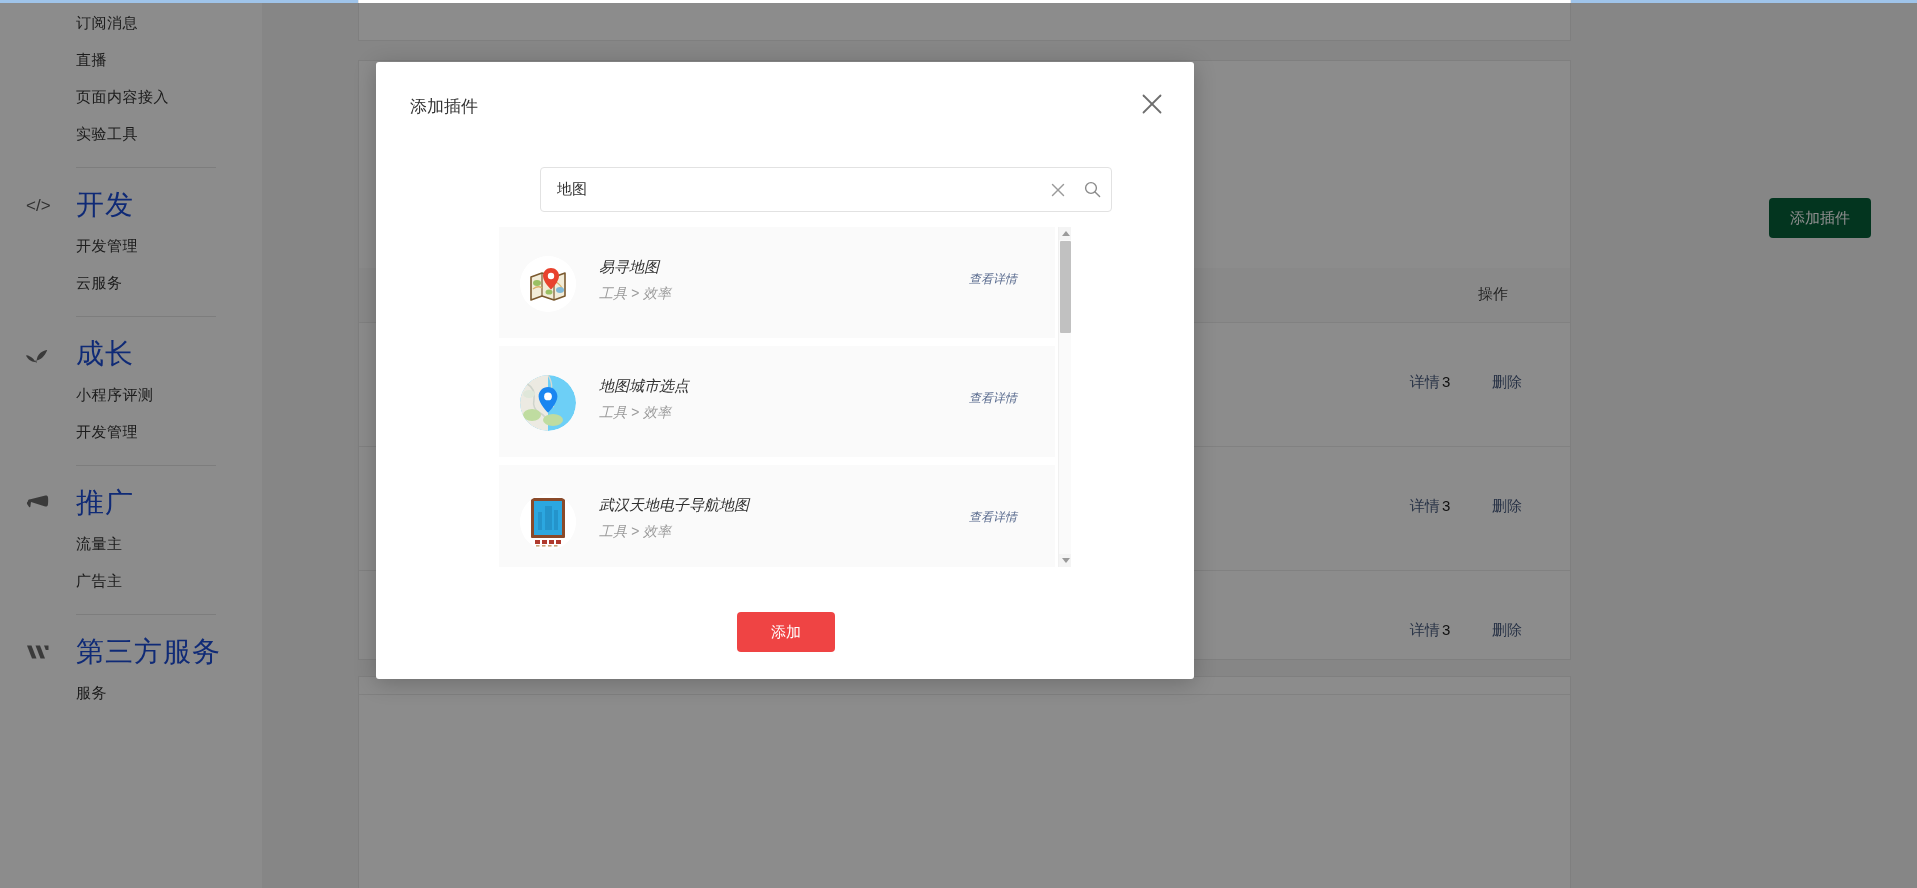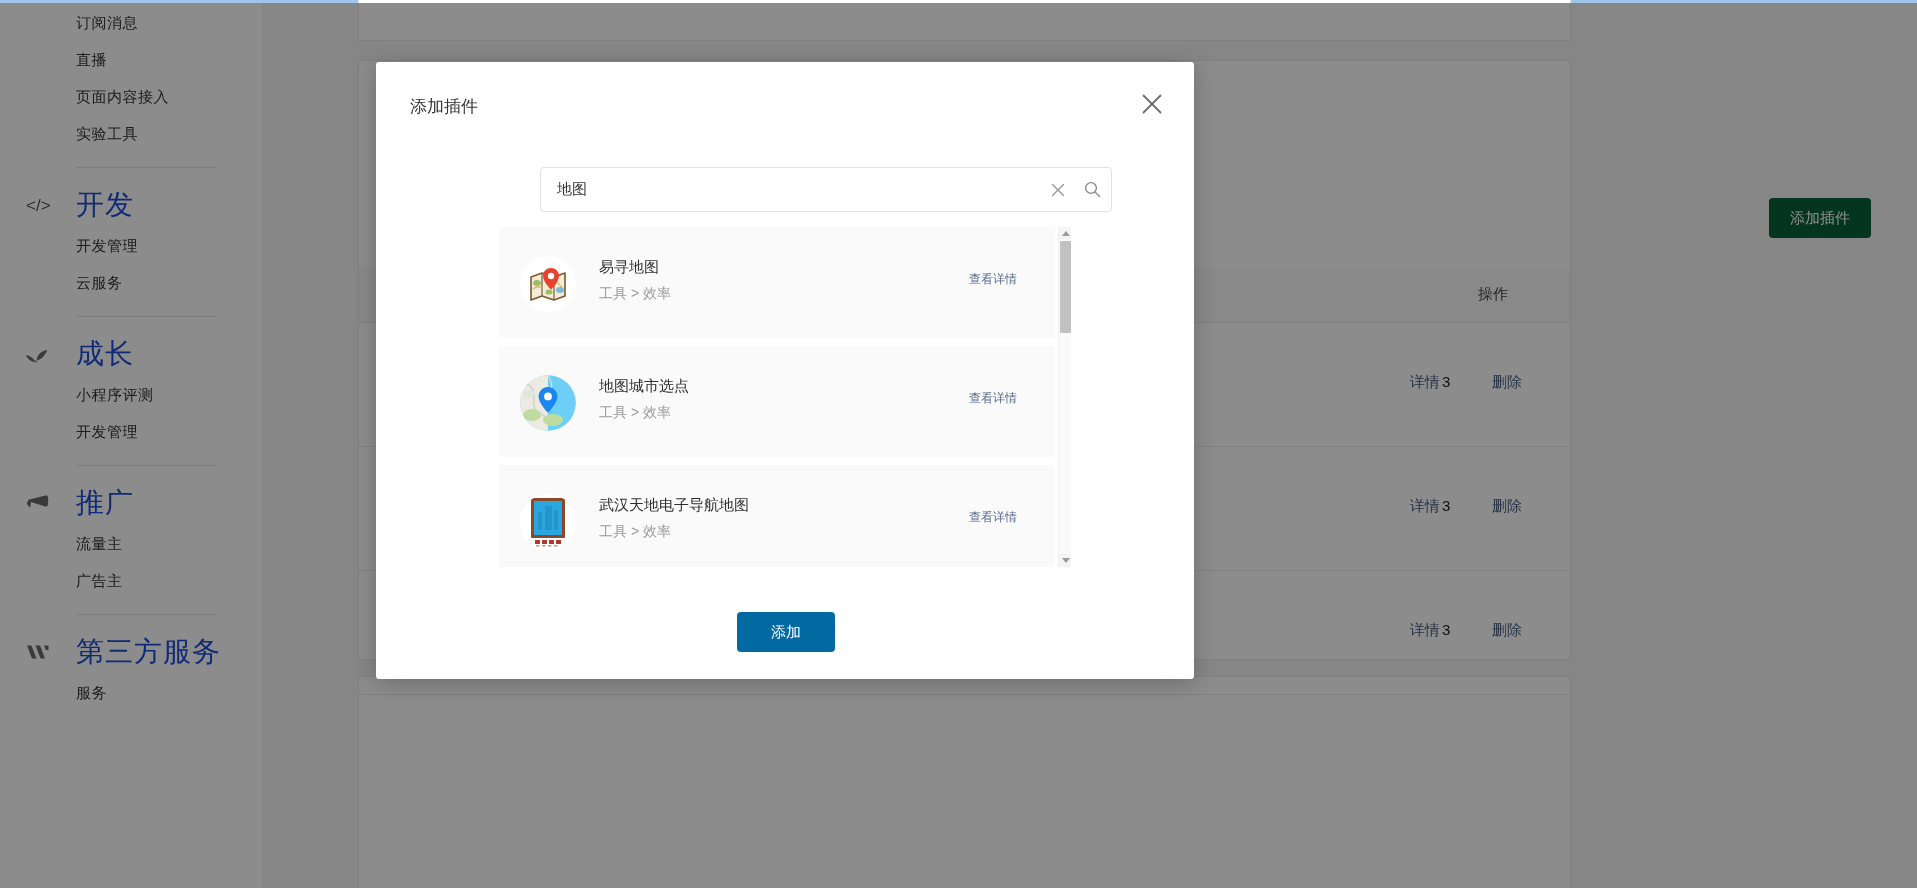--- a/index.html
+++ b/index.html
@@ -101,21 +101,21 @@
   }
   .search-go {
     width:38px; height:30px; display:flex; align-items:center; justify-content:center;
     cursor:pointer; color:#8a8a8a;
   }
 
   .list-box {
     position:absolute; left:123px; top:165px; width:572px; height:340px;
     overflow:hidden;
   }
-  .list-scroll-area { position:absolute; left:0; top:0; width:556px; height:340px; }
+  .list-scroll-area { position:absolute; left:0; top:0; width:556px; height:340px;font-style:italic; }
   .plugin-item {
     position:relative; width:556px; height:111px; background:#fafafa;
     margin-bottom:8px; cursor:pointer;
   }
   .plugin-icon {
     position:absolute; left:21px; top:29px; width:56px; height:56px;
     border-radius:50%; overflow:hidden; background:#fff;
   }
   .plugin-name {
     position:absolute; left:100px; top:31px; font-size:15px; color:#2f2f2f;
@@ -144,21 +144,21 @@
     background:#c1c1c1; border-radius:1px; cursor:pointer;
   }
   .arrow-up, .arrow-down {
     width:0;height:0;border-left:4px solid transparent;border-right:4px solid transparent;
   }
   .arrow-up { border-bottom:5px solid #9a9a9a; }
   .arrow-down { border-top:5px solid #9a9a9a; }
 
   .modal-confirm {
     position:absolute; left:361px; top:550px; width:98px; height:40px;
-    background:#0369a1; color:#ffffff; border:none; border-radius:4px;
+    background:#ef4444; color:#ffffff; border:none; border-radius:4px;
     font-size:15px; cursor:default; font-family:inherit;
   }
 
   
   .leaf-ic { transform: translateY(1px); }
 </style>
 </head>
 <body>
 
 <div id="root">

